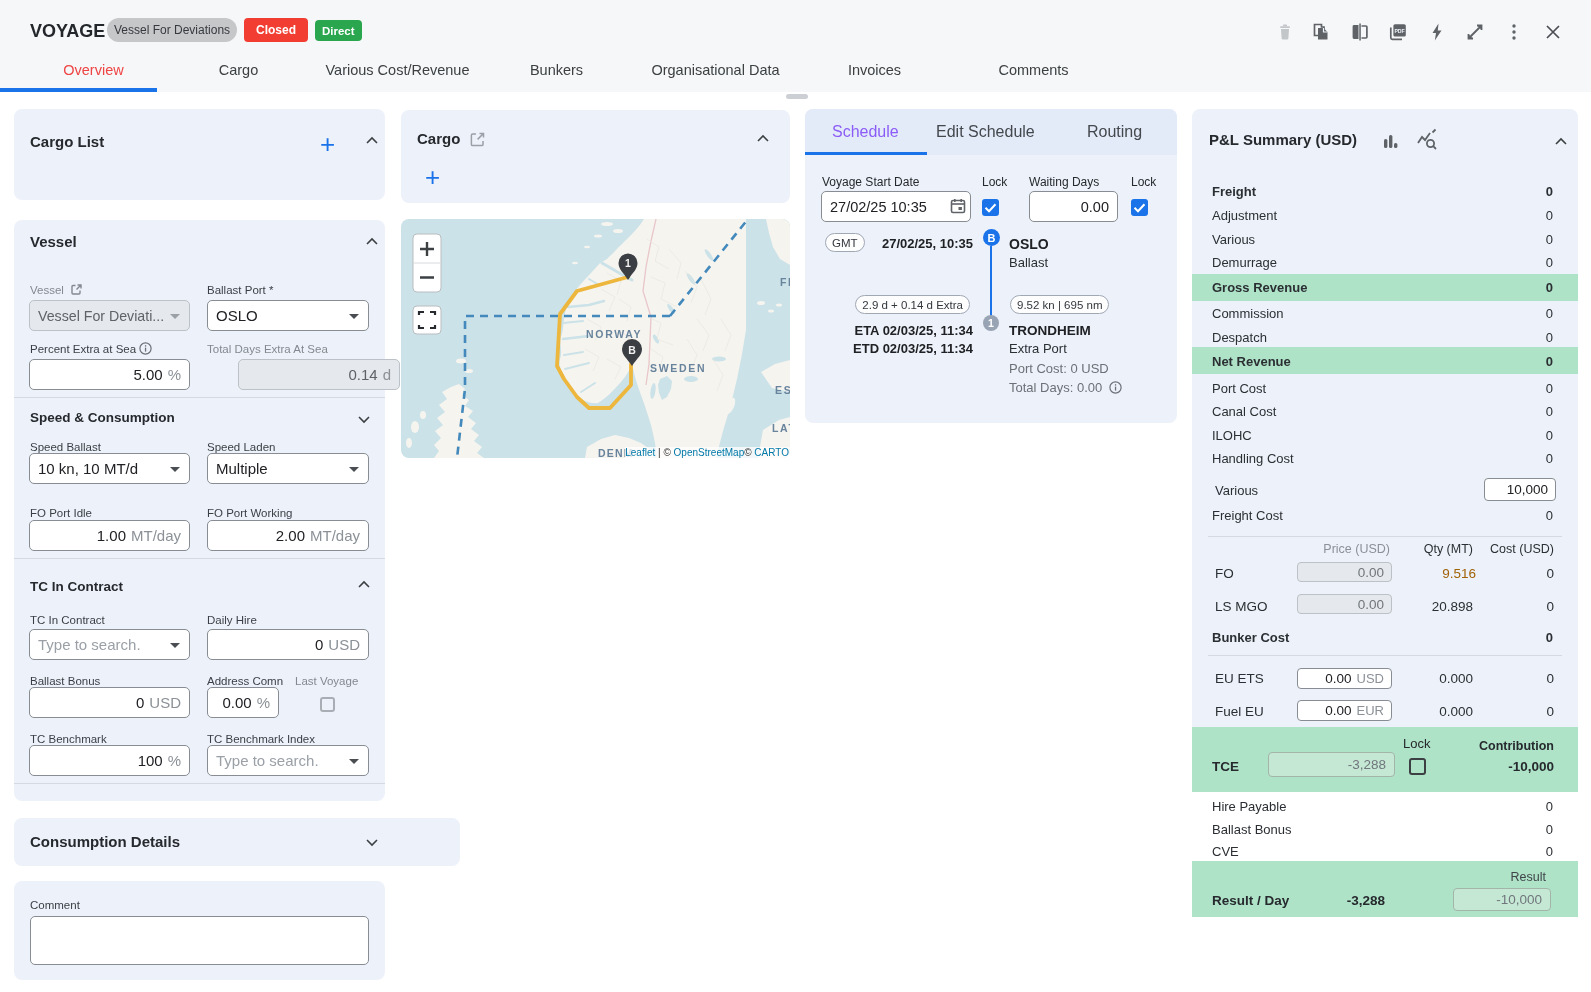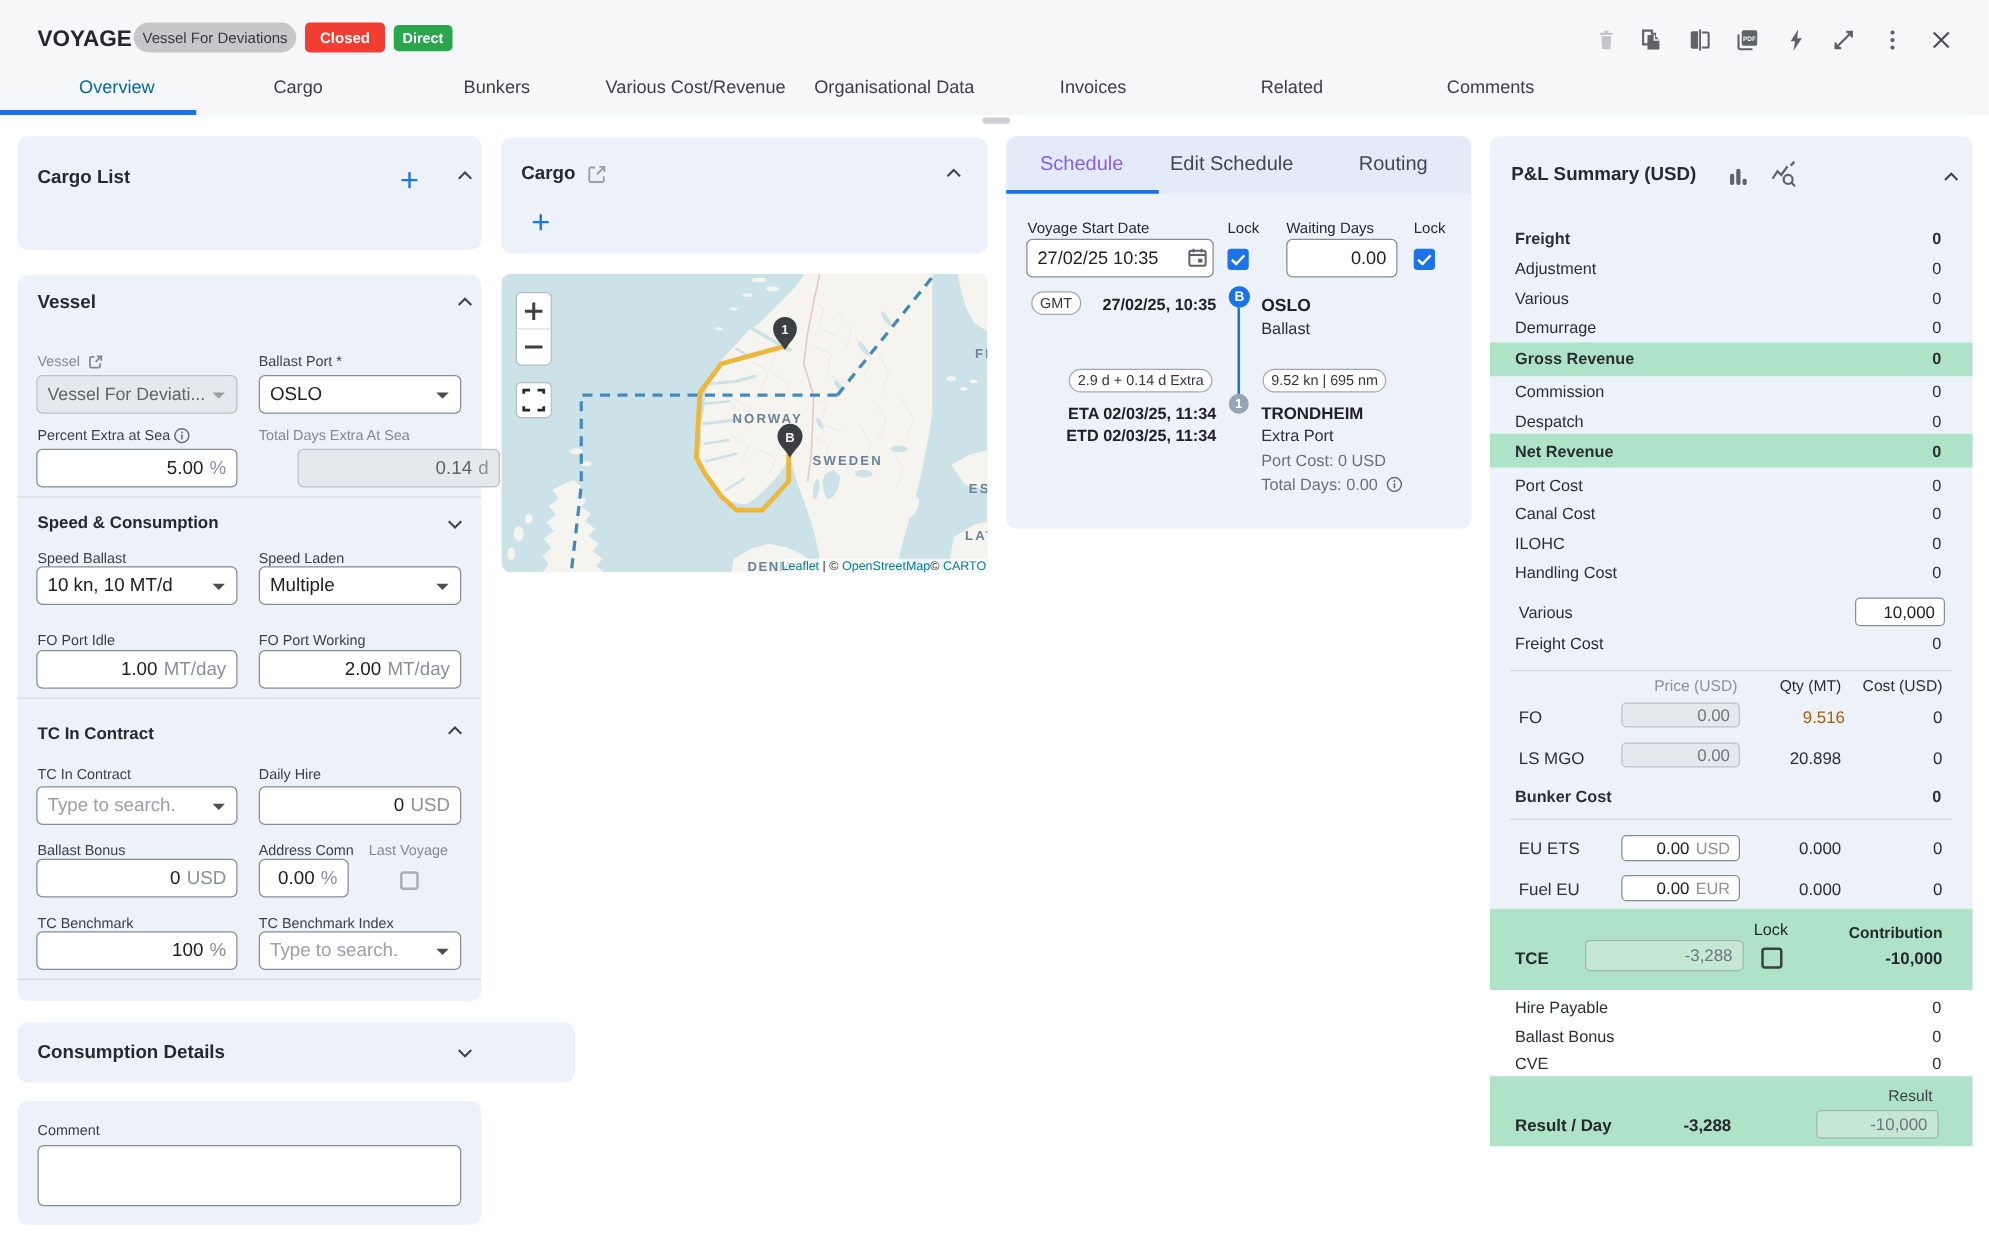--- a/index.html
+++ b/index.html
@@ -9,21 +9,21 @@
 #hdr { position:absolute; left:0; top:0; width:1591px; height:92px; background:#f6f7f8; }
 #ttl { position:absolute; left:30px; top:21px; font-size:18px; font-weight:700; color:#23262a; }
 .pill { position:absolute; display:flex; align-items:center; justify-content:center; font-size:13px; }
 #pill1 { left:107px; top:18px; height:24px; padding:0 7px; border-radius:12px; background:#c5c7c9; color:#36393d; font-size:12px; }
 #pill2 { left:244px; top:18px; height:24px; padding:0 12px; border-radius:4px; background:#f23d32; color:#fff; font-weight:700; font-size:12px; }
 #pill3 { left:315px; top:20px; height:21px; padding:0 7px; border-radius:4px; background:#2aa64e; color:#fff; font-weight:700; font-size:11.5px; }
 .hic { position:absolute; top:22px; width:20px; height:20px; color:#5f6368; }
 
 #tabs { position:absolute; left:0; top:50px; width:1591px; height:42px; display:flex; }
 .tab { width:159px; text-align:center; line-height:40px; font-size:14.5px; color:#3c4043; }
-.tab.act { color:#0369a1;padding-left:28px; }
+.tab.act { color:#ef4444;padding-left:28px; }
 #tabline { position:absolute; left:0; top:88px; width:157px; height:4px; background:#1a73e8; }
 
 .panel { position:absolute; background:#edf2fa; border-radius:8px; }
 .ptitle { position:absolute; font-size:15px; font-weight:700; color:#26292d; }
 .stitle { position:absolute; font-size:13.5px; font-weight:700; color:#26292d; }
 .lbl { position:absolute; font-size:11.5px; color:#3a3f45; white-space:nowrap; display:flex; align-items:center; }
 .lbl.g { color:#83898f; }
 .inp { position:absolute; height:31px; background:#fff; border:1px solid #878d93; border-radius:5px; font-size:15px; color:#202124; display:flex; align-items:center; padding:0 8px; white-space:nowrap; }
 .inp.dis { background:#e5e8ec; border-color:#bcc1c7; color:#5f6368; }
 .inp.num { justify-content:flex-end; }
@@ -92,25 +92,24 @@
           <circle cx="10" cy="10" r="1.7" fill="#5f6368"></circle>
           <circle cx="10" cy="16" r="1.7" fill="#5f6368"></circle>
         </svg>
       <svg class="hic" style="left:1543px;" viewBox="0 0 20 20">
           <path d="M4 4 L16 16 M16 4 L4 16" fill="none" stroke="#4a4e53" stroke-width="1.7"></path>
         </svg>
     </div>
     <div id="tabs">
       <div class="tab act">Overview</div>
       <div class="tab">Cargo</div>
+      <div class="tab">Various Cost/Revenue</div>
       <div class="tab">Bunkers</div>
-      <div class="tab">Various Cost/Revenue</div>
       <div class="tab">Organisational Data</div>
       <div class="tab">Invoices</div>
-      <div class="tab">Related</div>
       <div class="tab">Comments</div>
     </div>
     <div id="tabline"></div>
   </div>
 
   <div style="position:absolute;left:786px;top:94px;width:22px;height:5px;border-radius:2.5px;background:#ccd0d5;"></div>
 
   <div class="panel" style="left:14px;top:109px;width:371px;height:91px;">
     <div class="ptitle" style="left:16px;top:24px;">Cargo List</div>
     <div class="plus" style="left:306px;top:25px;">+</div>

